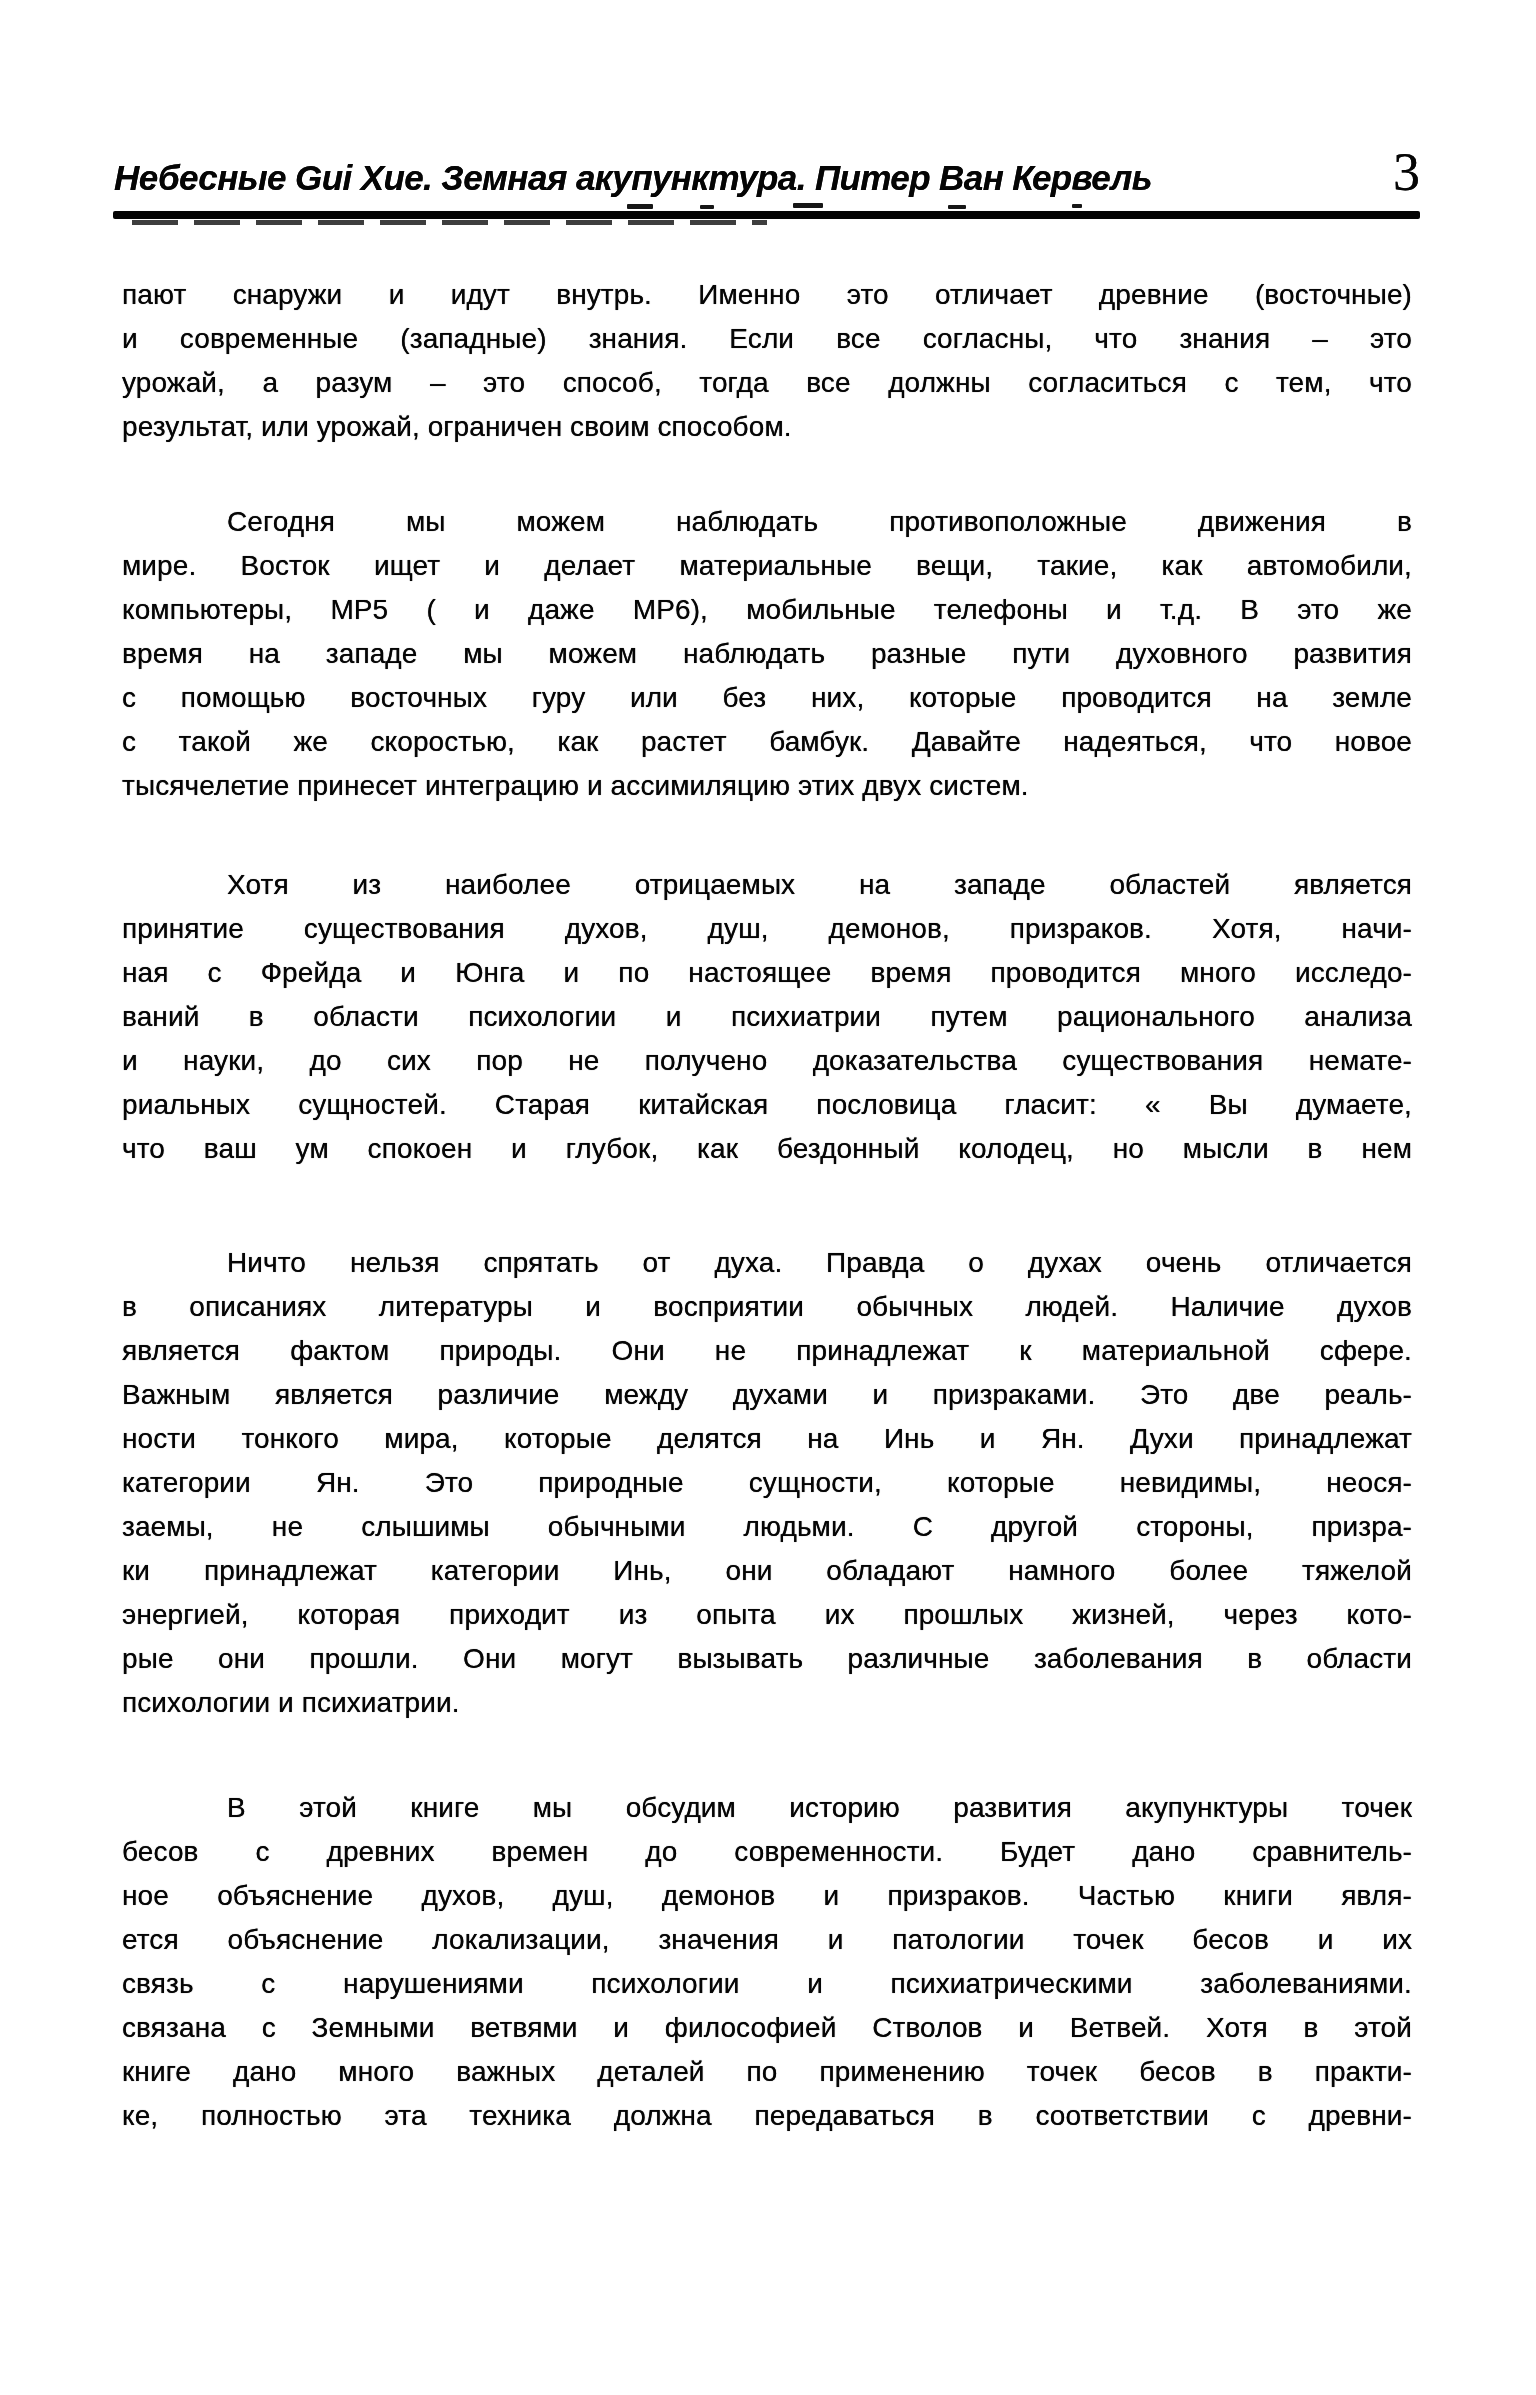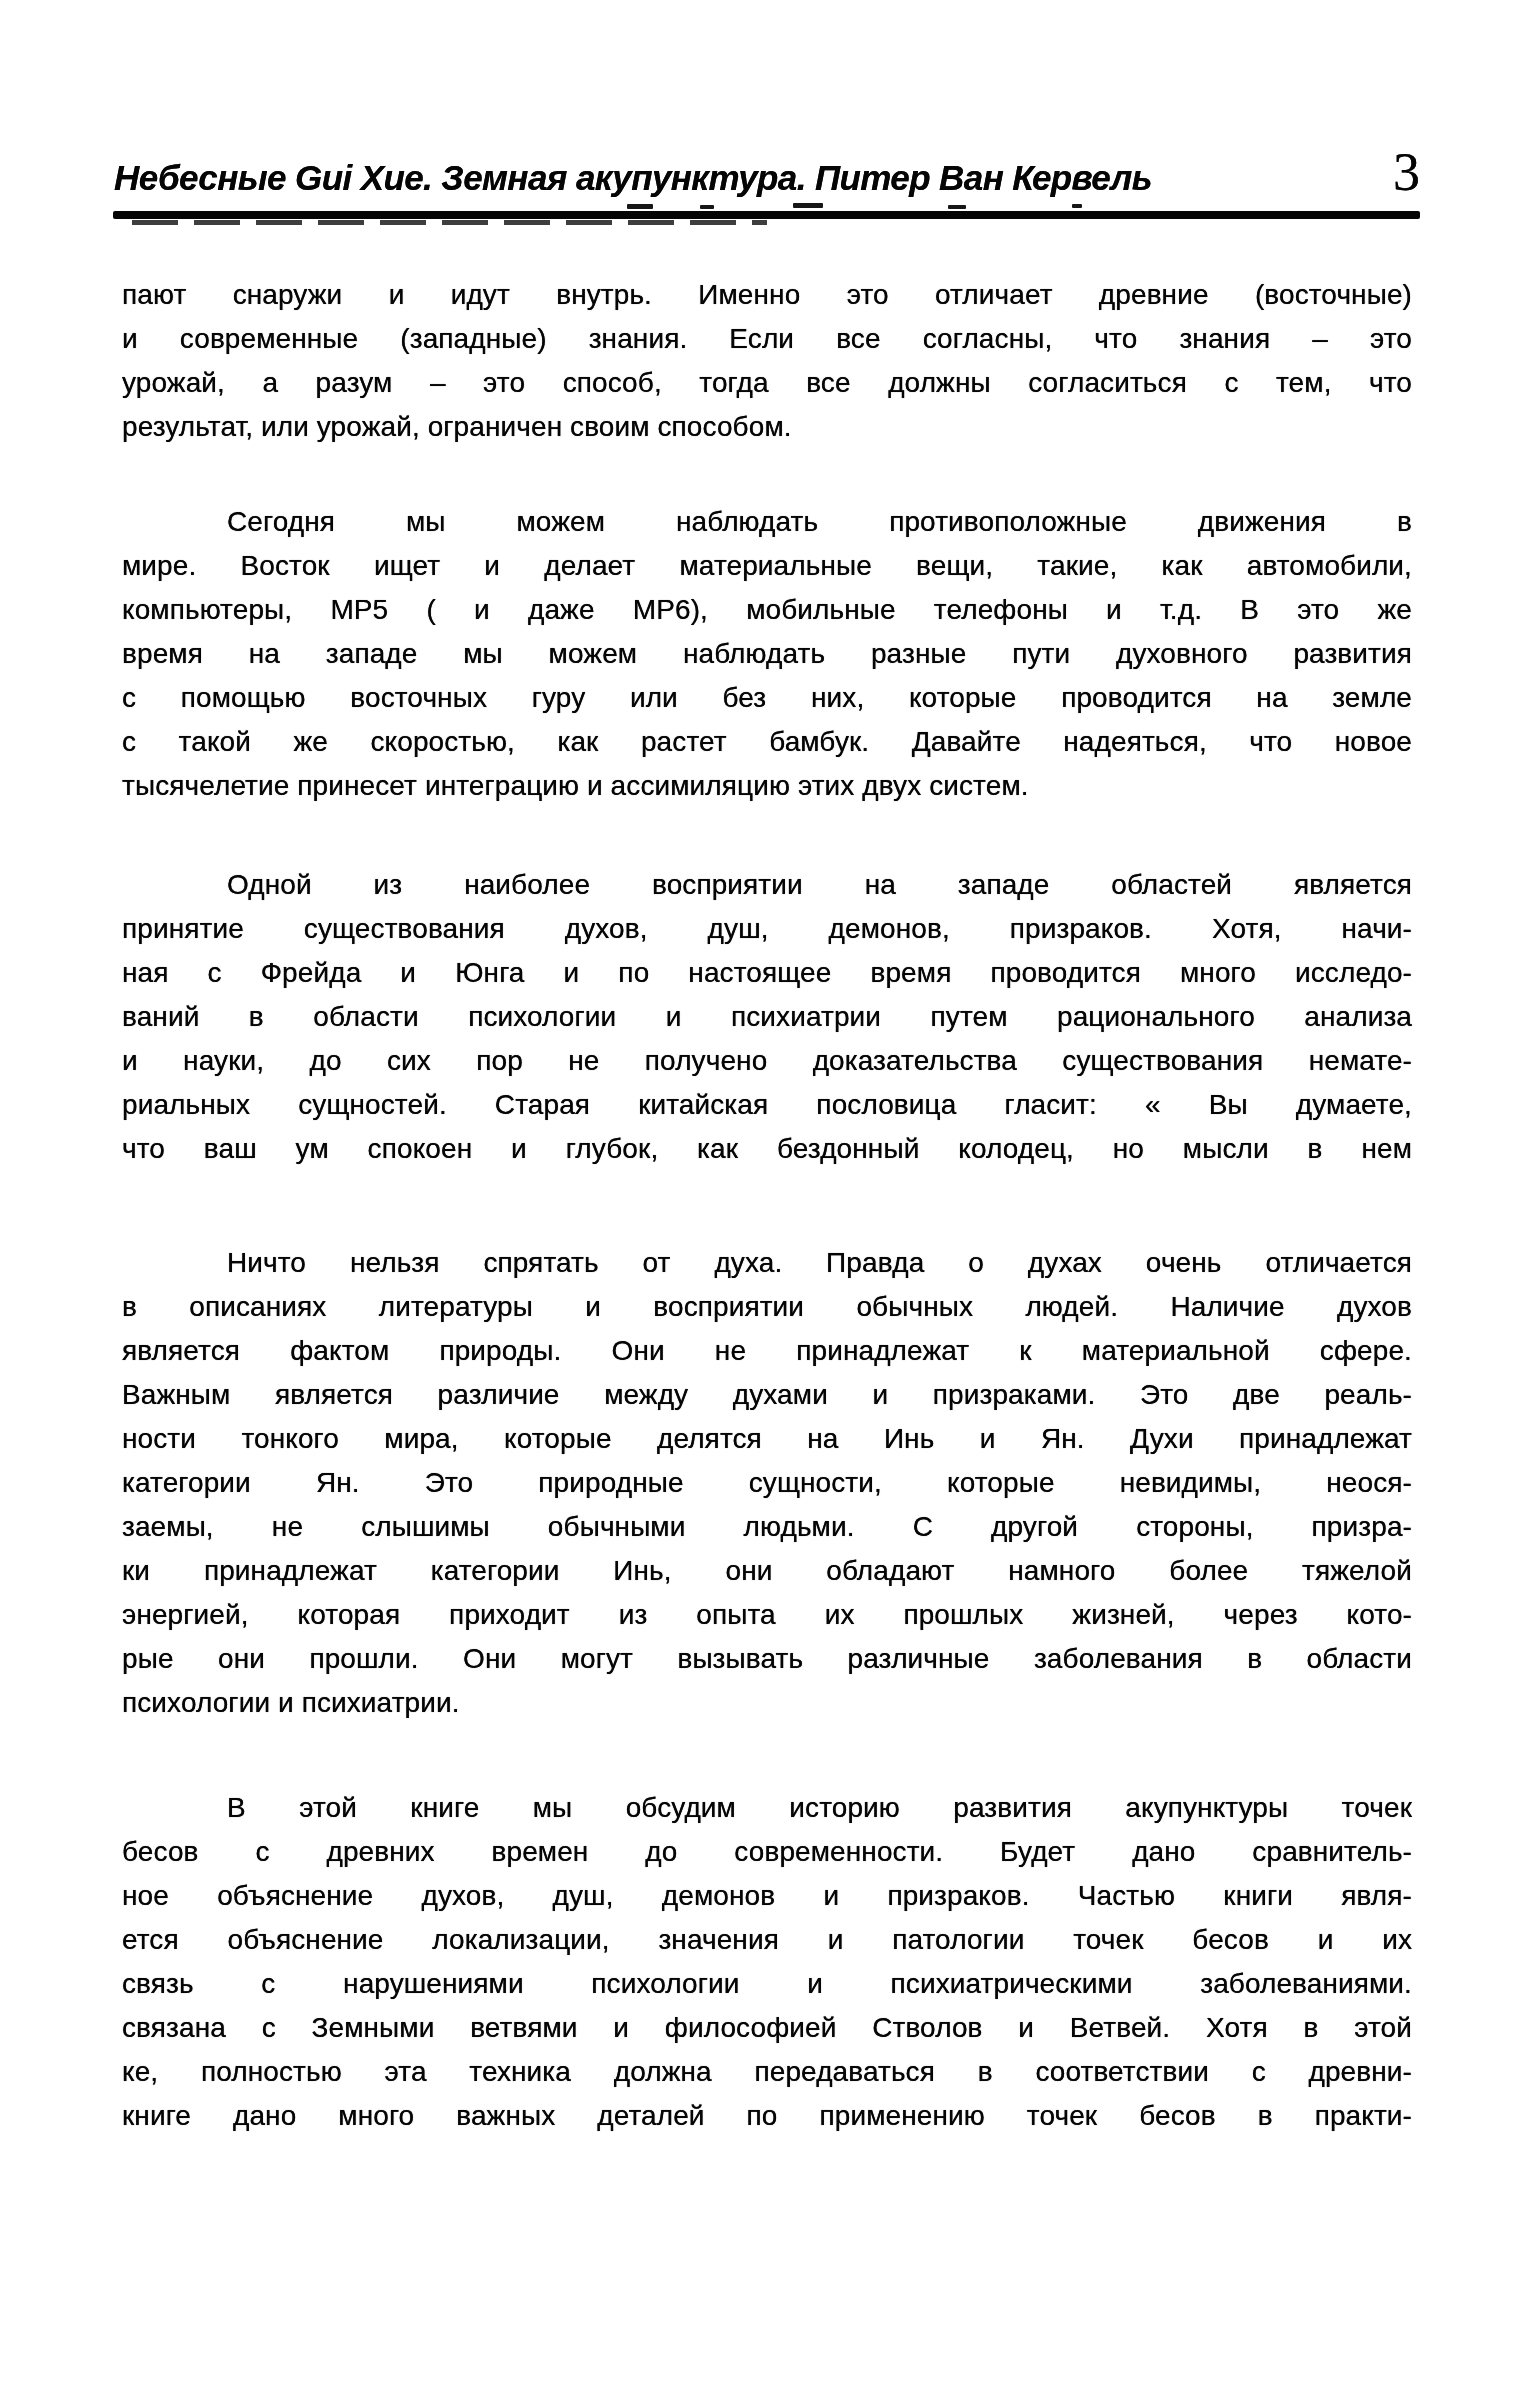--- a/index.html
+++ b/index.html
@@ -113,21 +113,21 @@
     <div class="para">
       <div class="line firstline">Сегодня мы можем наблюдать противоположные движения в</div>
       <div class="line">мире. Восток ищет и делает материальные вещи, такие, как автомобили,</div>
       <div class="line">компьютеры, MP5 ( и даже MP6), мобильные телефоны и т.д. В это же</div>
       <div class="line">время на западе мы можем наблюдать разные пути духовного развития</div>
       <div class="line">с помощью восточных гуру или без них, которые проводится на земле</div>
       <div class="line">с такой же скоростью, как растет бамбук. Давайте надеяться, что новое</div>
       <div class="line lastline">тысячелетие принесет интеграцию и ассимиляцию этих двух систем.</div>
     </div>
     <div class="para">
-      <div class="line firstline">Одной из наиболее восприятии на западе областей является</div>
+      <div class="line firstline">Хотя из наиболее отрицаемых на западе областей является</div>
       <div class="line">принятие существования духов, душ, демонов, призраков. Хотя, начи-</div>
       <div class="line">ная с Фрейда и Юнга и по настоящее время проводится много исследо-</div>
       <div class="line">ваний в области психологии и психиатрии путем рационального анализа</div>
       <div class="line">и науки, до сих пор не получено доказательства существования немате-</div>
       <div class="line">риальных сущностей. Старая китайская пословица гласит: « Вы думаете,</div>
       <div class="line">что ваш ум спокоен и глубок, как бездонный колодец, но мысли в нем</div>
     </div>
     <div class="para">
       <div class="line firstline">Ничто нельзя спрятать от духа. Правда о духах очень отличается</div>
       <div class="line">в описаниях литературы и восприятии обычных людей. Наличие духов</div>
@@ -141,16 +141,16 @@
       <div class="line">рые они прошли. Они могут вызывать различные заболевания в области</div>
       <div class="line lastline">психологии и психиатрии.</div>
     </div>
     <div class="para">
       <div class="line firstline">В этой книге мы обсудим историю развития акупунктуры точек</div>
       <div class="line">бесов с древних времен до современности. Будет дано сравнитель-</div>
       <div class="line">ное объяснение духов, душ, демонов и призраков. Частью книги явля-</div>
       <div class="line">ется объяснение локализации, значения и патологии точек бесов и их</div>
       <div class="line">связь с нарушениями психологии и психиатрическими заболеваниями.</div>
       <div class="line">связана с Земными ветвями и философией Стволов и Ветвей. Хотя в этой</div>
+      <div class="line">книге дано много важных деталей по применению точек бесов в практи-</div>
       <div class="line">ке, полностью эта техника должна передаваться в соответствии с древни-</div>
-      <div class="line">книге дано много важных деталей по применению точек бесов в практи-</div>
     </div>
   </div>
 
 </body></html>

